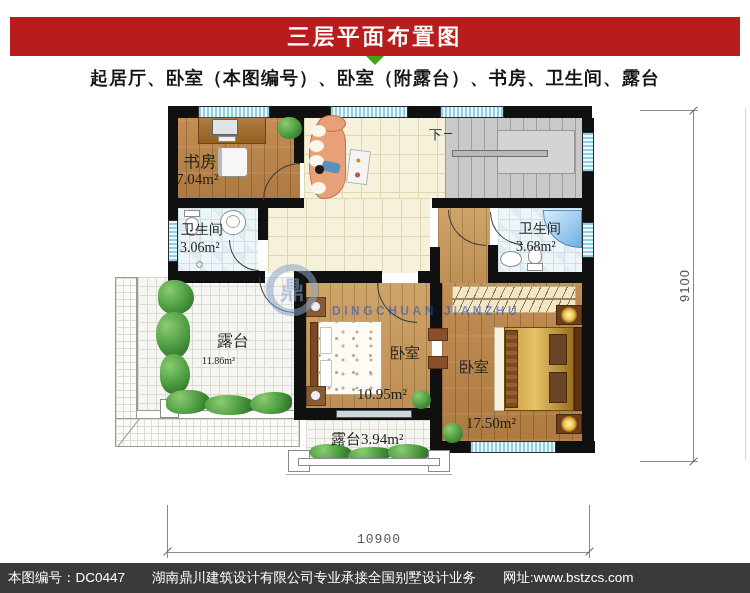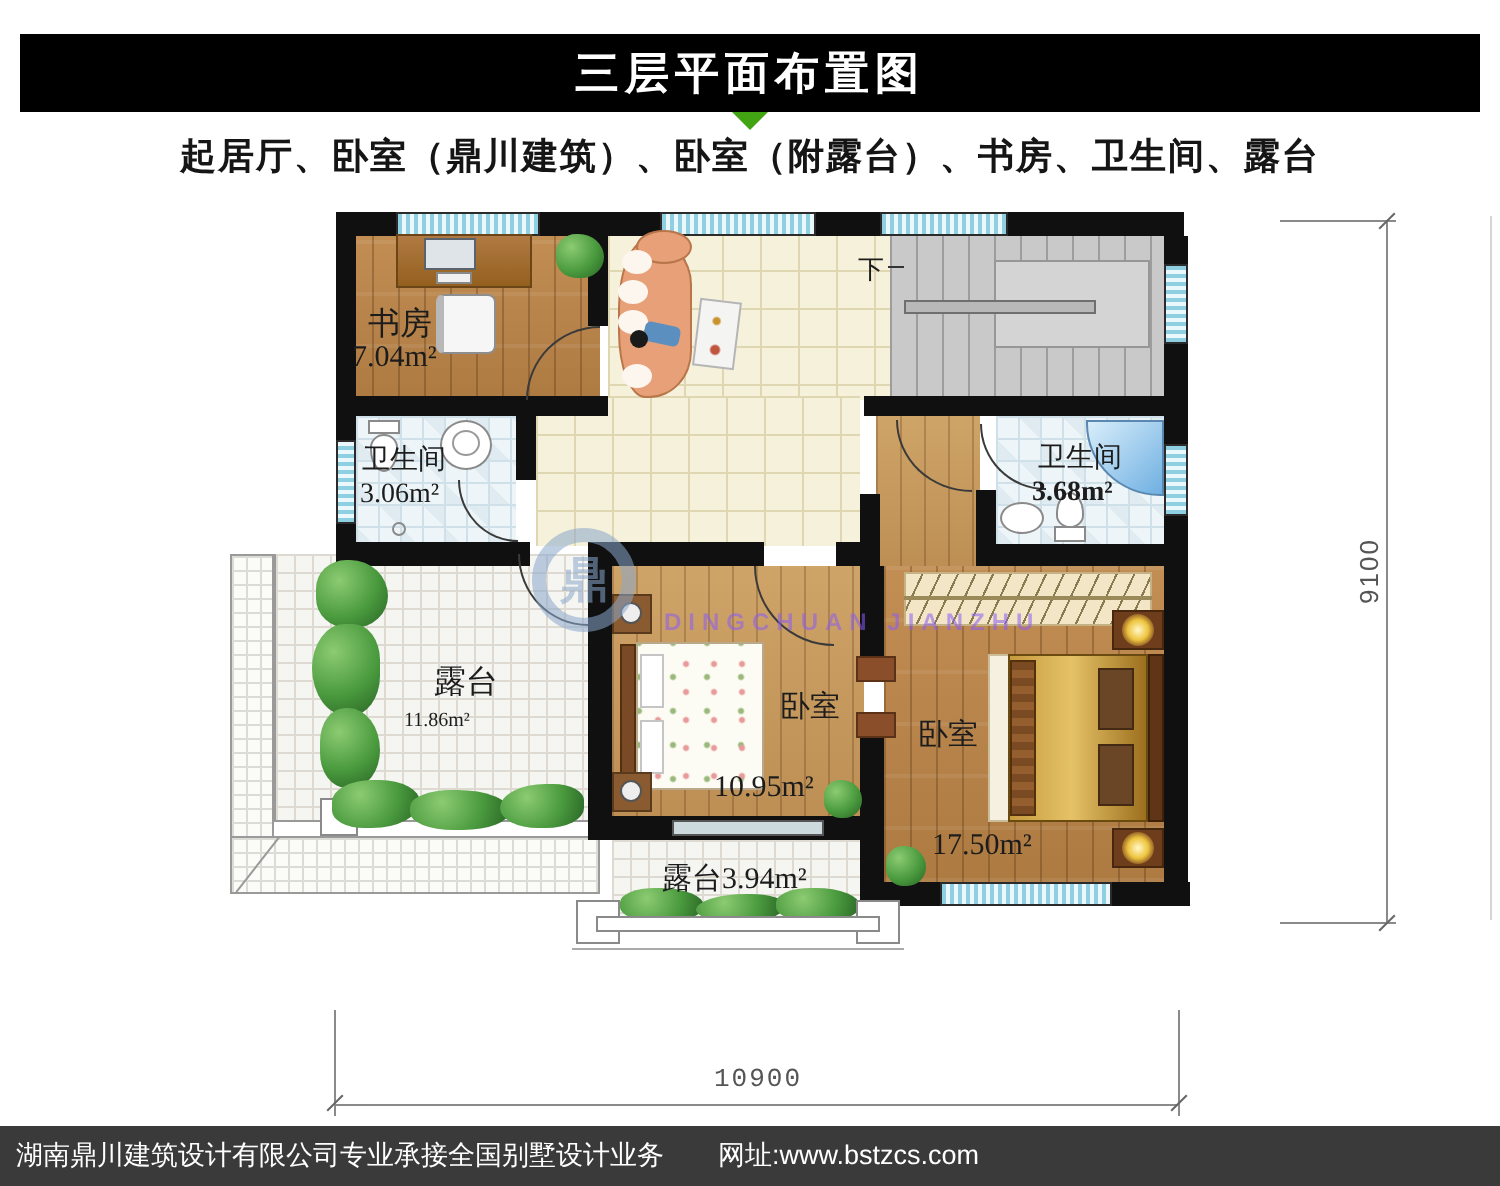--- a/index.html
+++ b/index.html
@@ -46,25 +46,25 @@
   .rlabel{font-family:"Liberation Serif","DejaVu Serif",serif;color:#1c1c1c;white-space:nowrap;}
   .dim{background:#8a8a8a;}
   .tick{width:11px;height:1px;background:#666;transform:rotate(-45deg);}
   .dimtxt{font-family:"Liberation Sans",sans-serif;color:#555;font-size:13px;letter-spacing:1px;}
   .post{background:#fff;border:1px solid #8a8a8a;box-sizing:border-box;}
   .wm{opacity:.55;}
 </style>
 </head>
 <body>
 
-<div class="abs hbar" id="hbar" style="background: #000000;">
+<div class="abs hbar" id="hbar" style="background: #b91c1c;">
   <span class="htitle">三层平面布置图</span>
 </div>
 <div class="abs htri" id="htri" style="border-top: 9px solid rgb(66, 164, 18);"></div>
-<div class="abs subtitle">起居厅、卧室（鼎川建筑）、卧室（附露台）、书房、卫生间、露台</div>
+<div class="abs subtitle">起居厅、卧室（本图编号）、卧室（附露台）、书房、卫生间、露台</div>
 
 <div class="abs" style="left:0;top:0;width:750px;height:560px;">
 
   <div class="abs wood" style="left:173px;top:116px;width:127px;height:84px;"></div>
   <div class="abs cream" style="left:304px;top:116px;width:141px;height:84px;"></div>
   <div class="abs cream" style="left:268px;top:198px;width:162px;height:75px;"></div>
   <div class="abs wood2" style="left:438px;top:208px;width:52px;height:75px;"></div>
   <div class="abs btile" style="left:178px;top:208px;width:80px;height:63px;"></div>
   <div class="abs btile" style="left:498px;top:208px;width:84px;height:64px;"></div>
   <div class="abs stairs" style="left:445px;top:116px;width:137px;height:82px;"></div>
@@ -180,49 +180,50 @@
   <div class="abs post" style="left:288px;top:450px;width:22px;height:22px;"></div>
   <div class="abs post" style="left:428px;top:450px;width:22px;height:22px;"></div>
   <div class="abs" style="left:298px;top:458px;width:142px;height:8px;background:#fff;border:1px solid #8a8a8a;box-sizing:border-box;"></div>
   <div class="abs" style="left:286px;top:474px;width:166px;height:1px;background:#aaa;"></div>
 
   <div class="abs rlabel" style="left:184px;top:152px;font-size:16px;">书房</div>
   <div class="abs rlabel" style="left:176px;top:171px;font-size:15px;">7.04m²</div>
   <div class="abs rlabel" style="left:181px;top:221px;font-size:14px;">卫生间</div>
   <div class="abs rlabel" style="left:180px;top:240px;font-size:14px;">3.06m²</div>
   <div class="abs rlabel" style="left:519px;top:220px;font-size:14px;">卫生间</div>
-  <div class="abs rlabel" style="left:516px;top:239px;font-size:14px;font-weight:bold;">3.68m²</div>
+  <div class="abs rlabel" style="left:516px;top:239px;font-size:14px;">3.68m²</div>
   <div class="abs rlabel" style="left:217px;top:331px;font-size:16px;">露台</div>
   <div class="abs rlabel" style="left:202px;top:355px;font-size:10px;">11.86m²</div>
   <div class="abs rlabel" style="left:390px;top:344px;font-size:15px;">卧室</div>
   <div class="abs rlabel" style="left:357px;top:386px;font-size:15px;">10.95m²</div>
   <div class="abs rlabel" style="left:459px;top:358px;font-size:15px;">卧室</div>
   <div class="abs rlabel" style="left:466px;top:415px;font-size:15px;">17.50m²</div>
   <div class="abs rlabel" style="left:331px;top:430px;font-size:15px;">露台3.94m²</div>
   <div class="abs rlabel" style="left:429px;top:126px;font-size:13px;">下</div>
   <div class="abs" style="left:444px;top:133px;width:8px;height:1px;background:#333;"></div>
 
   <div class="abs wm" style="left:266px;top:262px;width:240px;height:62px;">
     <div class="abs" style="left:0;top:2px;width:52px;height:52px;border:7px solid #8aa8cc;border-radius:50%;box-sizing:border-box;display:flex;align-items:center;justify-content:center;color:#8aa8cc;font-size:24px;font-weight:bold;">
       <span>鼎</span>
     </div>
-    <div class="abs" style="left:66px;top:42px;font-size:12px;font-weight:bold;color:#8b5cf6;letter-spacing:3.5px;white-space:nowrap;">DINGCHUAN JIANZHU</div>
+    <div class="abs" style="left:66px;top:42px;font-size:12px;font-weight:bold;color:#1d4ed8;letter-spacing:3.5px;white-space:nowrap;">DINGCHUAN JIANZHU</div>
   </div>
 
   <div class="abs dim" style="left:167px;top:505px;width:1px;height:53px;"></div>
   <div class="abs dim" style="left:589px;top:505px;width:1px;height:53px;"></div>
   <div class="abs dim" style="left:167px;top:552px;width:423px;height:1px;"></div>
   <div class="abs tick" style="left:162px;top:551px;"></div>
   <div class="abs tick" style="left:584px;top:551px;"></div>
   <div class="abs dimtxt" style="left:357px;top:532px;font-family:Liberation Mono, monospace;">10900</div>
   <div class="abs dim" style="left:640px;top:110px;width:58px;height:1px;"></div>
   <div class="abs dim" style="left:640px;top:461px;width:58px;height:1px;"></div>
   <div class="abs dim" style="left:693px;top:110px;width:1px;height:352px;"></div>
   <div class="abs tick" style="left:688px;top:110px;"></div>
   <div class="abs tick" style="left:688px;top:461px;"></div>
   <div class="abs dimtxt" style="left:668px;top:278px;transform:rotate(-90deg);transform-origin:center;">9100</div>
   <div class="abs" style="left:745px;top:108px;width:1px;height:352px;background:#d5d5d5;"></div>
 </div>
 
 <div class="abs fbar" id="fbar" style="background: rgb(58, 58, 58);">
+  <span>本图编号：DC0447</span>
   <span>湖南鼎川建筑设计有限公司专业承接全国别墅设计业务</span>
   <span>网址:www.bstzcs.com</span>
 </div>
 
 </body></html>

